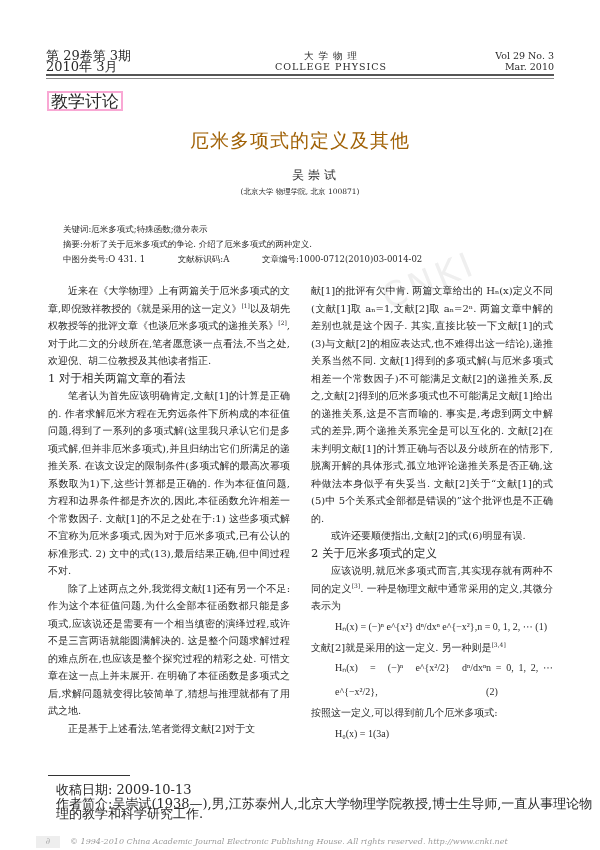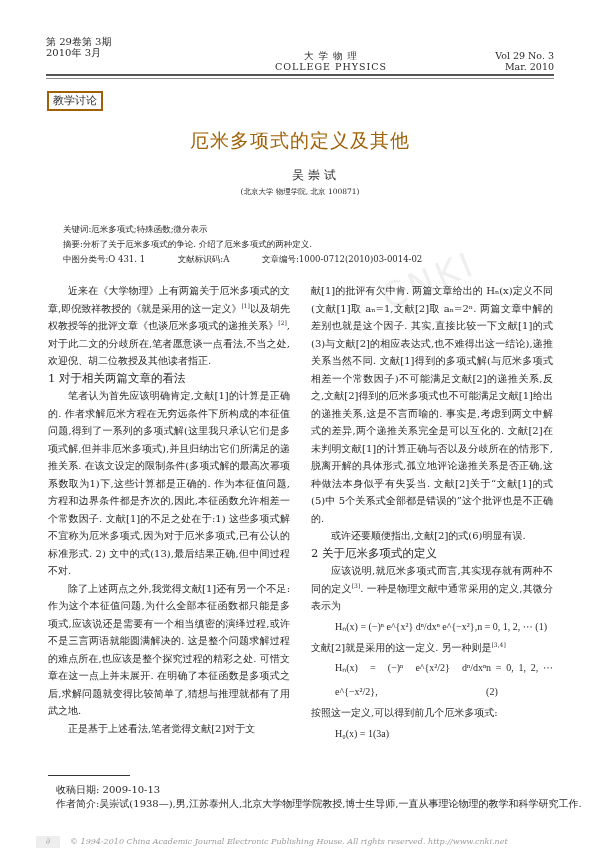--- a/index.html
+++ b/index.html
@@ -1,39 +1,39 @@
 <!DOCTYPE html>
 <html><head>
 <meta charset="utf-8">
 <style>
   html, body { margin:0; padding:0; background:#ffffff; }
   body { width:600px; height:850px; position:relative; overflow:hidden;
          font-family:"DejaVu Serif", "Liberation Serif", serif; color:#2a2a2a; }
   .abs { position:absolute; }
-  .hdr-l { left:46px; top:36px; font-size:10px; line-height:11px; }
+  .hdr-l { left:46px; top:50px; font-size:13px; line-height:11px; }
   .hdr-c { left:15px; width:600px; top:50px; text-align:center; font-size:9.5px; line-height:11px; letter-spacing:1px;padding-left:16px; }
   .hdr-r { right:46px; top:50px; text-align:right; font-size:9.5px; line-height:11px; }
   .rule { left:46px; width:508px; top:74px; height:2px; border-top:2px solid #555; border-bottom:1px solid #888; }
-  .badge { left:47px; top:91px; width:56px; height:20px; border:2px solid #a16207; box-sizing:border-box;
-           font-size:11px; line-height:16px; text-align:center; }
+  .badge { left:47px; top:91px; width:76px; height:20px; border:2px solid #f9a8d4; box-sizing:border-box;
+           font-size:17px; line-height:16px; text-align:center; }
   .title { left:0; width:600px; top:128px; text-align:center; font-size:19px; letter-spacing:1px; color:#a16207; }
   .author { left:16px; width:600px; top:167px; text-align:center; font-size:12px; letter-spacing:4px; }
   .affil { left:0; width:600px; top:187px; text-align:center; font-size:7.5px; }
   .meta { left:63px; top:222px; font-size:8.5px; line-height:15px; width:480px; }
   .meta .cls span { margin-right:30px; }
   .col { width:242px; font-size:10px; line-height:17.5px; text-align:justify; }
   .col p { margin:0; text-indent:2em; }
   .col p.noind { text-indent:0; }
   .lcol { left:48px; top:282px; }
   .rcol { left:311px; top:282px; }
   .sec { font-size:11.5px; margin:8px 0 6px 0; text-indent:0 !important; }
   sup { font-size:6px; vertical-align:super; line-height:0; }
   .eq { display:flex; font-family:"Liberation Serif", serif; font-size:10px; line-height:24px; padding-left:24px; }
   .fnrule { left:48px; top:775px; width:82px; height:0; border-top:1px solid #333; }
-  .fn { left:56px; font-size:10px; line-height:10px; }
+  .fn { left:56px; font-size:13px; line-height:10px; }
   .copy { left:36px; top:836px; width:560px; font-size:8px; color:#9a9a9a; font-style:italic; }
   .logo { display:inline-block; width:24px; height:12px; background:#eee; color:#aaa; font-size:9px; text-align:center; margin-right:10px; font-style:normal; }
   .wm { left:380px; top:260px; font-size:34px; color:#efefef; transform:rotate(-22deg); font-family:"DejaVu Sans", sans-serif; letter-spacing:4px; }
 </style>
 </head>
 <body>
 
 <div class="abs wm">CNKI</div>
 
 <div class="abs hdr-l">

